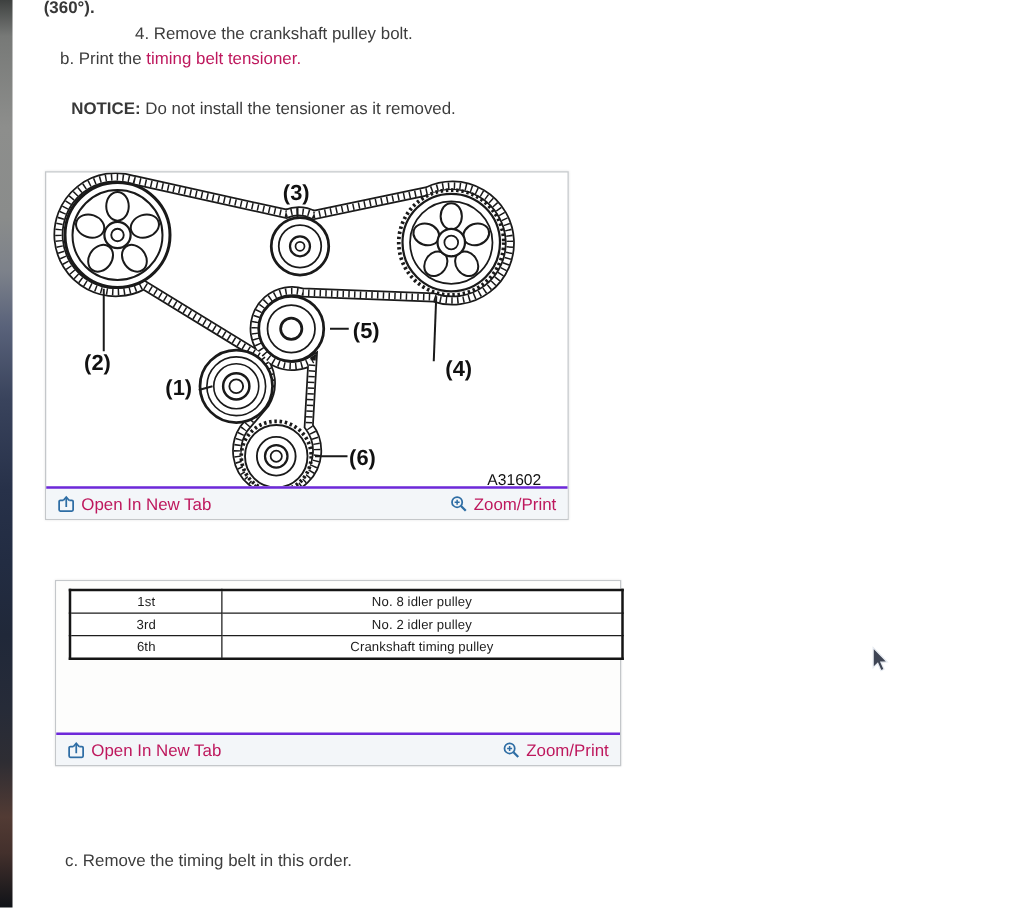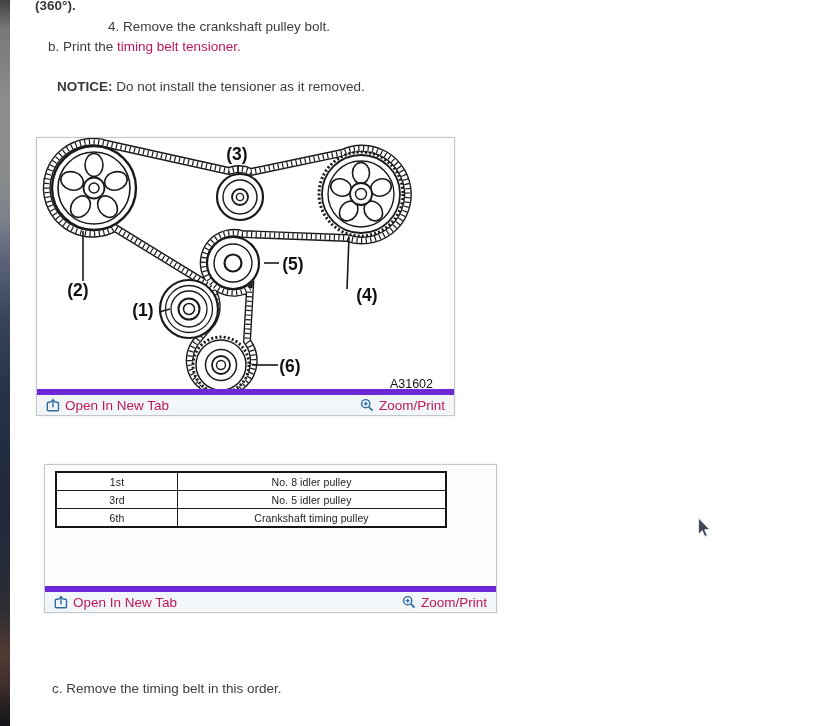--- a/index.html
+++ b/index.html
@@ -20,30 +20,30 @@
   .txt{position:absolute;font-size:13.5px;line-height:17px;white-space:nowrap;}
   .bold{font-weight:bold;color:#383838;}
   a.link{color:#be185d;text-decoration:none;cursor:pointer;}
   .panel{
     position:absolute;background:#ffffff;
     border:1px solid #c4c7ca;box-shadow:0 0 2px rgba(0,0,0,.10);
     box-sizing:border-box;
   }
   .panel-footer{
     position:absolute;left:0;right:0;bottom:0;height:26px;
-    background:#f3f6f9;border-top:6px solid #6d28d9;
+    background:#f3f6f9;border-top:2px solid #6d28d9;
     display:flex;align-items:center;justify-content:space-between;
     padding:0 9px;box-sizing:border-box;
   }
   .flink{display:flex;align-items:center;gap:5px;font-size:13.5px;}
   .flink svg{display:block;}
   
   .scan-area{position:absolute;left:0;top:0;right:0;height:123px;background:#fdfdfc;}
   table.scan{
-    position:absolute;left:10px;top:6px;width:392px;
+    position:absolute;left:10px;top:6px;width:444px;
     border-collapse:collapse;background:#fff;
     font-size:10.5px;color:#1c1c1c;
     font-family:"Liberation Sans","DejaVu Sans",sans-serif;
   }
   table.scan td{
     border:1.4px solid #1d1d1d;text-align:center;height:17px;
     padding:0 2px;letter-spacing:.1px;
   }
   table.scan td.ord{width:116px;}
   table.scan{border:2px solid #151515;}
@@ -182,21 +182,21 @@
 
   <div class="scan-area">
     <table class="scan">
       <tbody>
         <tr>
           <td class="ord">1st</td>
           <td>No. 8 idler pulley</td>
         </tr>
         <tr>
           <td class="ord">3rd</td>
-          <td>No. 5 idler pulley</td>
+          <td>No. 2 idler pulley</td>
         </tr>
         <tr>
           <td class="ord">6th</td>
           <td>Crankshaft timing pulley</td>
         </tr>
       </tbody>
     </table>
   </div>
 
   <div class="panel-footer">

